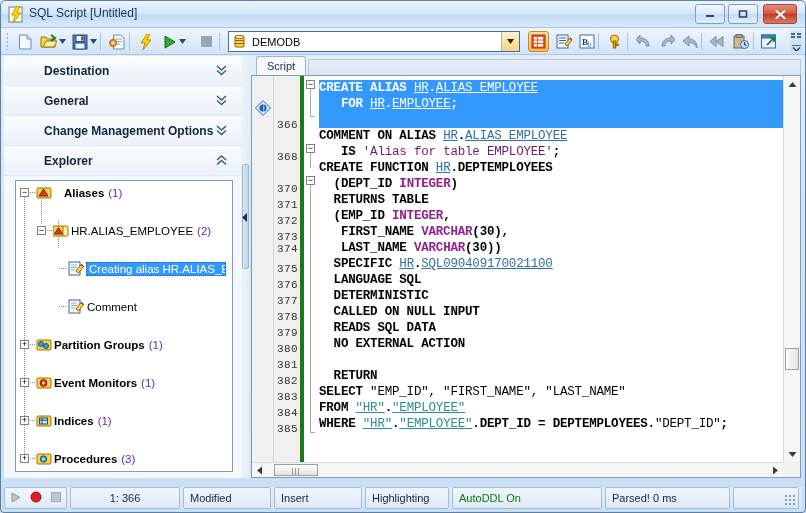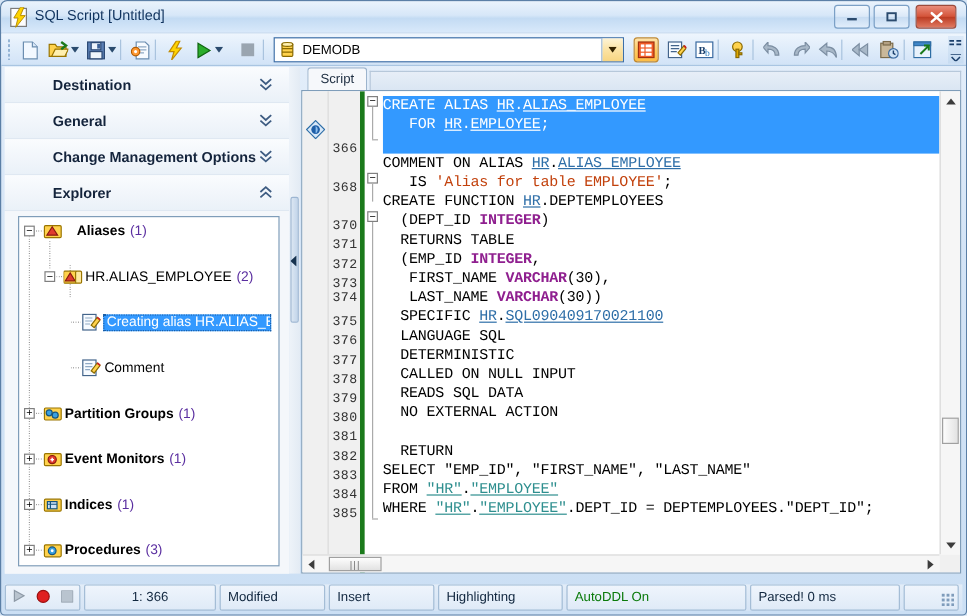--- a/index.html
+++ b/index.html
@@ -246,23 +246,23 @@
     position: absolute; left: 67px; top: 0; right: 17px; bottom: 15px;
     overflow: hidden; background: #ffffff;
   }
   .cline {
     position: absolute; left: 0; height: 16px; line-height: 16px;
     white-space: pre;
     font-family: "Liberation Mono", monospace;
     font-size: 12.5px;
     letter-spacing: -0.2px;
   }
-  .kw  { color: #000000; font-weight: normal; }
+  .kw  { color: #000000; font-weight: bold; }
   .typ { color: #8f1f8f; font-weight: bold; }
-  .str { color: #c2410c; }
+  .str { color: #701a75; }
   .schema { color: #2f6fa8; text-decoration: underline; }
   .objref { color: #2f6fa8; text-decoration: underline; }
   .qstr { color: #2f8f8f; text-decoration: underline; }
   .qplain { color: #000000; }
   .sel-band {
     position: absolute; left: 0; right: 0; background: #3399ff;
   }
   .cline.on-sel .kw, .cline.on-sel .schema, .cline.on-sel .objref,
   .cline.on-sel .ident { color: #ffffff; }
   .cline.on-sel .schema, .cline.on-sel .objref { text-decoration: underline; }
@@ -318,21 +318,21 @@
     font-family: "Liberation Sans", sans-serif;
     padding-left: 6px;
     white-space: nowrap;
   }
   #sb-transport {
     width: 63px; justify-content: space-around; padding-left: 0;
   }
   #sb-pos { width: 110px; justify-content: center; padding-left: 0; }
   #sb-modified { width: 88px; }
   #sb-insert { width: 88px; }
-  #sb-highlight { width: 104px; }
+  #sb-highlight { width: 84px; }
   #sb-autoddl { width: 150px; color: #0a7a0a; }
   #sb-parsed { width: 125px; }
   #sb-grip { flex: 1; position: relative; }
   #grip-dots {
     position: absolute; right: 3px; bottom: 3px; width: 11px; height: 11px;
     background-image: radial-gradient(#7f9cbb 45%, transparent 46%);
     background-size: 4px 4px;
   }
 </style>
 </head>

